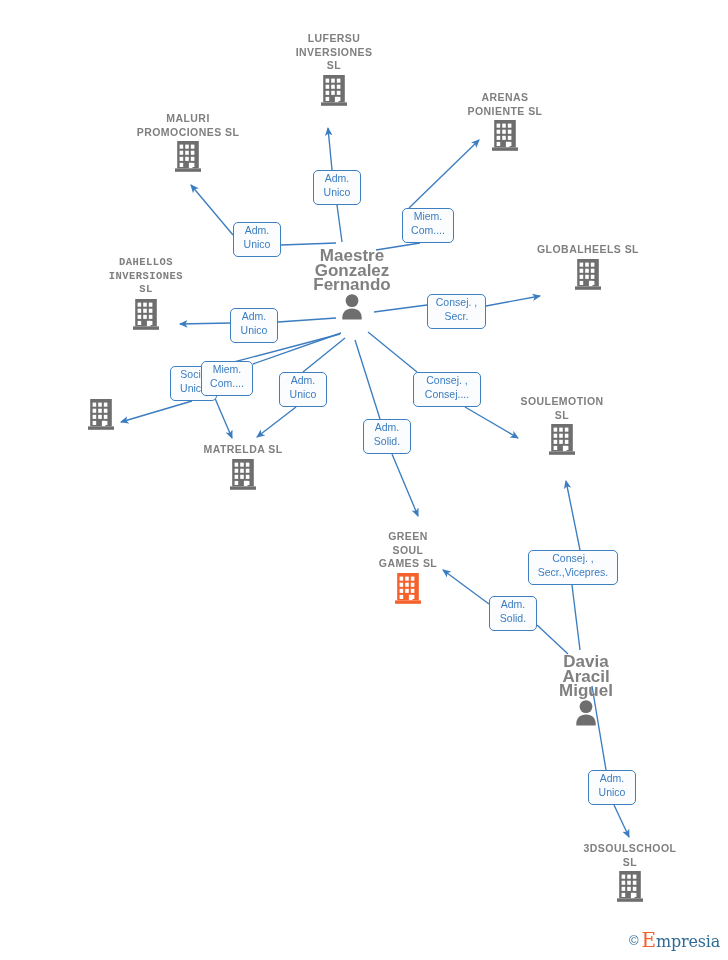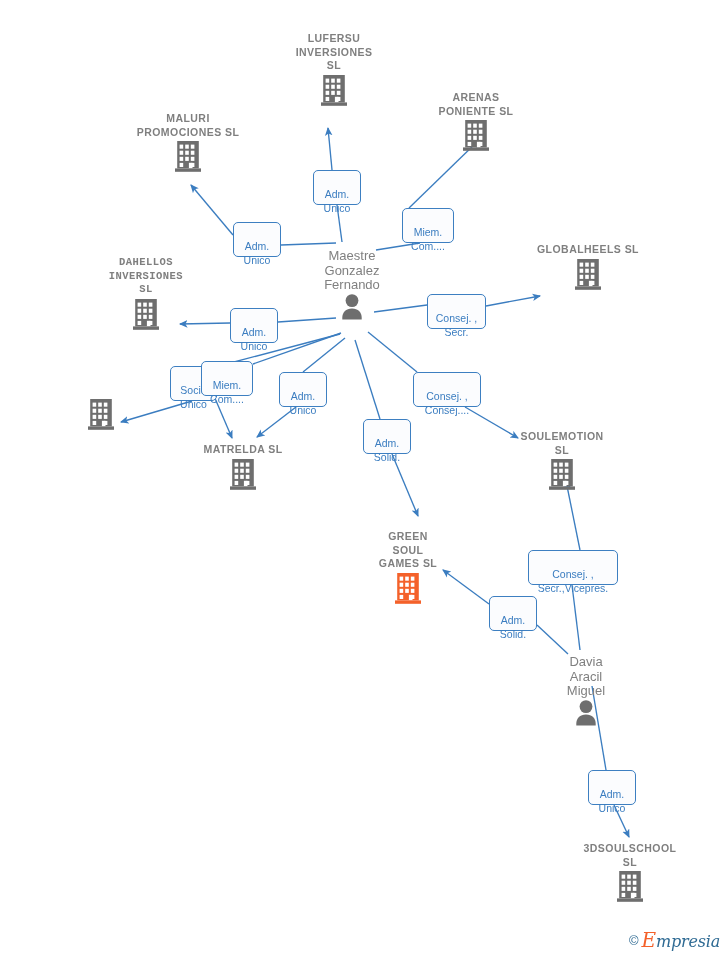--- a/index.html
+++ b/index.html
@@ -43,41 +43,41 @@
     letter-spacing: .45px;
     line-height: 13.5px;
     text-transform: none;
     white-space: pre-line;
   }
   
   .node.company .cap { margin-bottom: 1px; }
   .node.company .glyph svg { display: block; margin: 0 auto; }
   
   .node.person .cap {
-    font-weight: normal;
-    font-size: 13px;
+    font-weight: bold;
+    font-size: 17px;
     letter-spacing: 0;
     line-height: 14.5px;
     color: #808080;
   }
   .node.person .glyph svg { display: block; margin: 0 auto; }
   .node.highlight .cap { color: #7f7f7f; }
 
   
   .rel {
     position: absolute;
     z-index: 9;
     border: 1px solid #3d7fc1;
     border-radius: 5px;
     background: #fbfcfe;
     color: #3b7dc0;
     font-size: 10.5px;
     line-height: 14px;
     text-align: center;
-    padding: 16px 5px 5px 5px;
+    padding: 0 5px 5px 5px;
     box-sizing: border-box;
     white-space: pre-line;
     letter-spacing: 0;
   }
   
   #footer {
     position: absolute;
     right: 8px;
     bottom: 8px;
     z-index: 20;
@@ -86,21 +86,20 @@
     gap: 3px;
     font-size: 15px;
     color: #2e6a93;
   }
   #footer .copy {
     font-size: 13px;
     color: #2e6a93;
   }
   #footer .brand {
     font-family: "DejaVu Serif", serif;
-    font-style: italic;
     font-size: 16px;
     color: #2e6a93;
     letter-spacing: -.2px;
     text-align: center;
   }
   #footer .brand .e {
     color: #f4612a;
     font-size: 20px;
   }
 </style>
@@ -162,21 +161,21 @@
             <rect x="10.2" y="10.7" width="3.6" height="4.1" fill="#fff"></rect>
             <rect x="15.799999999999999" y="10.7" width="3.6" height="4.1" fill="#fff"></rect>
             <rect x="4.6" y="16.799999999999997" width="3.6" height="4.1" fill="#fff"></rect>
             <rect x="10.2" y="16.799999999999997" width="3.6" height="4.1" fill="#fff"></rect>
             <rect x="15.799999999999999" y="16.799999999999997" width="3.6" height="4.1" fill="#fff"></rect>
             <rect x="4.6" y="22.9" width="3.6" height="4.1" fill="#fff"></rect>
             <rect x="15.799999999999999" y="22.9" width="3.6" height="4.1" fill="#fff"></rect>
   </svg>
         </span>
       </div>
-      <div class="node company" style="left: 476px; top: 91px;">
+      <div class="node company" style="left: 505px; top: 91px;">
         <span class="cap">ARENAS
 PONIENTE SL</span>
         <span class="glyph">
           <svg width="26" height="34" viewBox="0 0 26 34" xmlns="http://www.w3.org/2000/svg">
     <rect x="2.2" y="1" width="21.6" height="27.4" fill="#6e6e6e"></rect>
     <rect x="13.9" y="22.8" width="3.6" height="5.6" fill="#fff"></rect>
     <rect x="0" y="28.4" width="26" height="3.4" fill="#6e6e6e"></rect>
     <rect x="4.6" y="4.6" width="3.6" height="4.1" fill="#fff"></rect>
             <rect x="10.2" y="4.6" width="3.6" height="4.1" fill="#fff"></rect>
             <rect x="15.799999999999999" y="4.6" width="3.6" height="4.1" fill="#fff"></rect>
@@ -291,21 +290,21 @@
             <rect x="10.2" y="10.7" width="3.6" height="4.1" fill="#fff"></rect>
             <rect x="15.799999999999999" y="10.7" width="3.6" height="4.1" fill="#fff"></rect>
             <rect x="4.6" y="16.799999999999997" width="3.6" height="4.1" fill="#fff"></rect>
             <rect x="10.2" y="16.799999999999997" width="3.6" height="4.1" fill="#fff"></rect>
             <rect x="15.799999999999999" y="16.799999999999997" width="3.6" height="4.1" fill="#fff"></rect>
             <rect x="4.6" y="22.9" width="3.6" height="4.1" fill="#fff"></rect>
             <rect x="15.799999999999999" y="22.9" width="3.6" height="4.1" fill="#fff"></rect>
   </svg>
         </span>
       </div>
-      <div class="node company" style="left: 562px; top: 430px;">
+      <div class="node company" style="left: 562px; top: 395px;">
         <span class="cap">SOULEMOTION
 SL</span>
         <span class="glyph">
           <svg width="26" height="34" viewBox="0 0 26 34" xmlns="http://www.w3.org/2000/svg">
     <rect x="2.2" y="1" width="21.6" height="27.4" fill="#6e6e6e"></rect>
     <rect x="13.9" y="22.8" width="3.6" height="5.6" fill="#fff"></rect>
     <rect x="0" y="28.4" width="26" height="3.4" fill="#6e6e6e"></rect>
     <rect x="4.6" y="4.6" width="3.6" height="4.1" fill="#fff"></rect>
             <rect x="10.2" y="4.6" width="3.6" height="4.1" fill="#fff"></rect>
             <rect x="15.799999999999999" y="4.6" width="3.6" height="4.1" fill="#fff"></rect>

